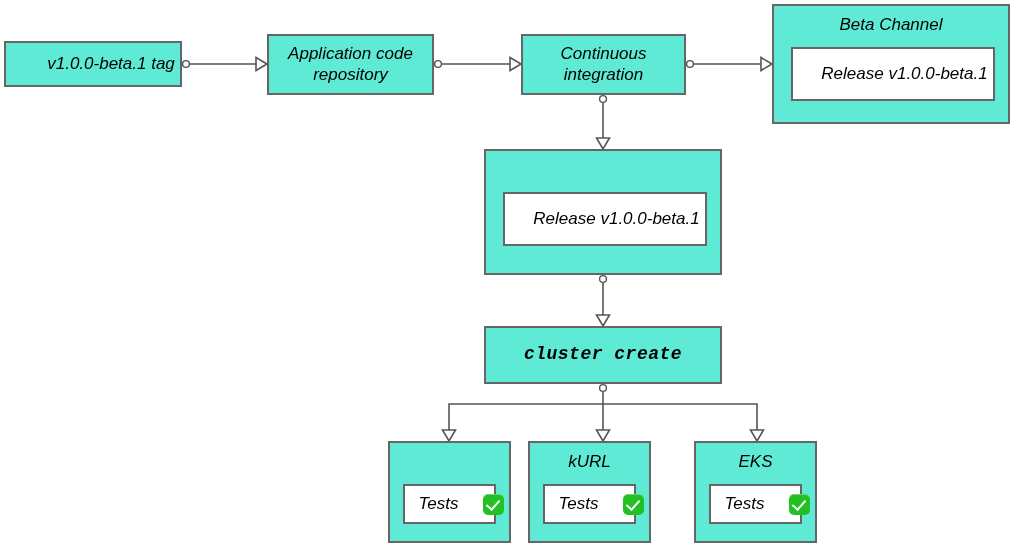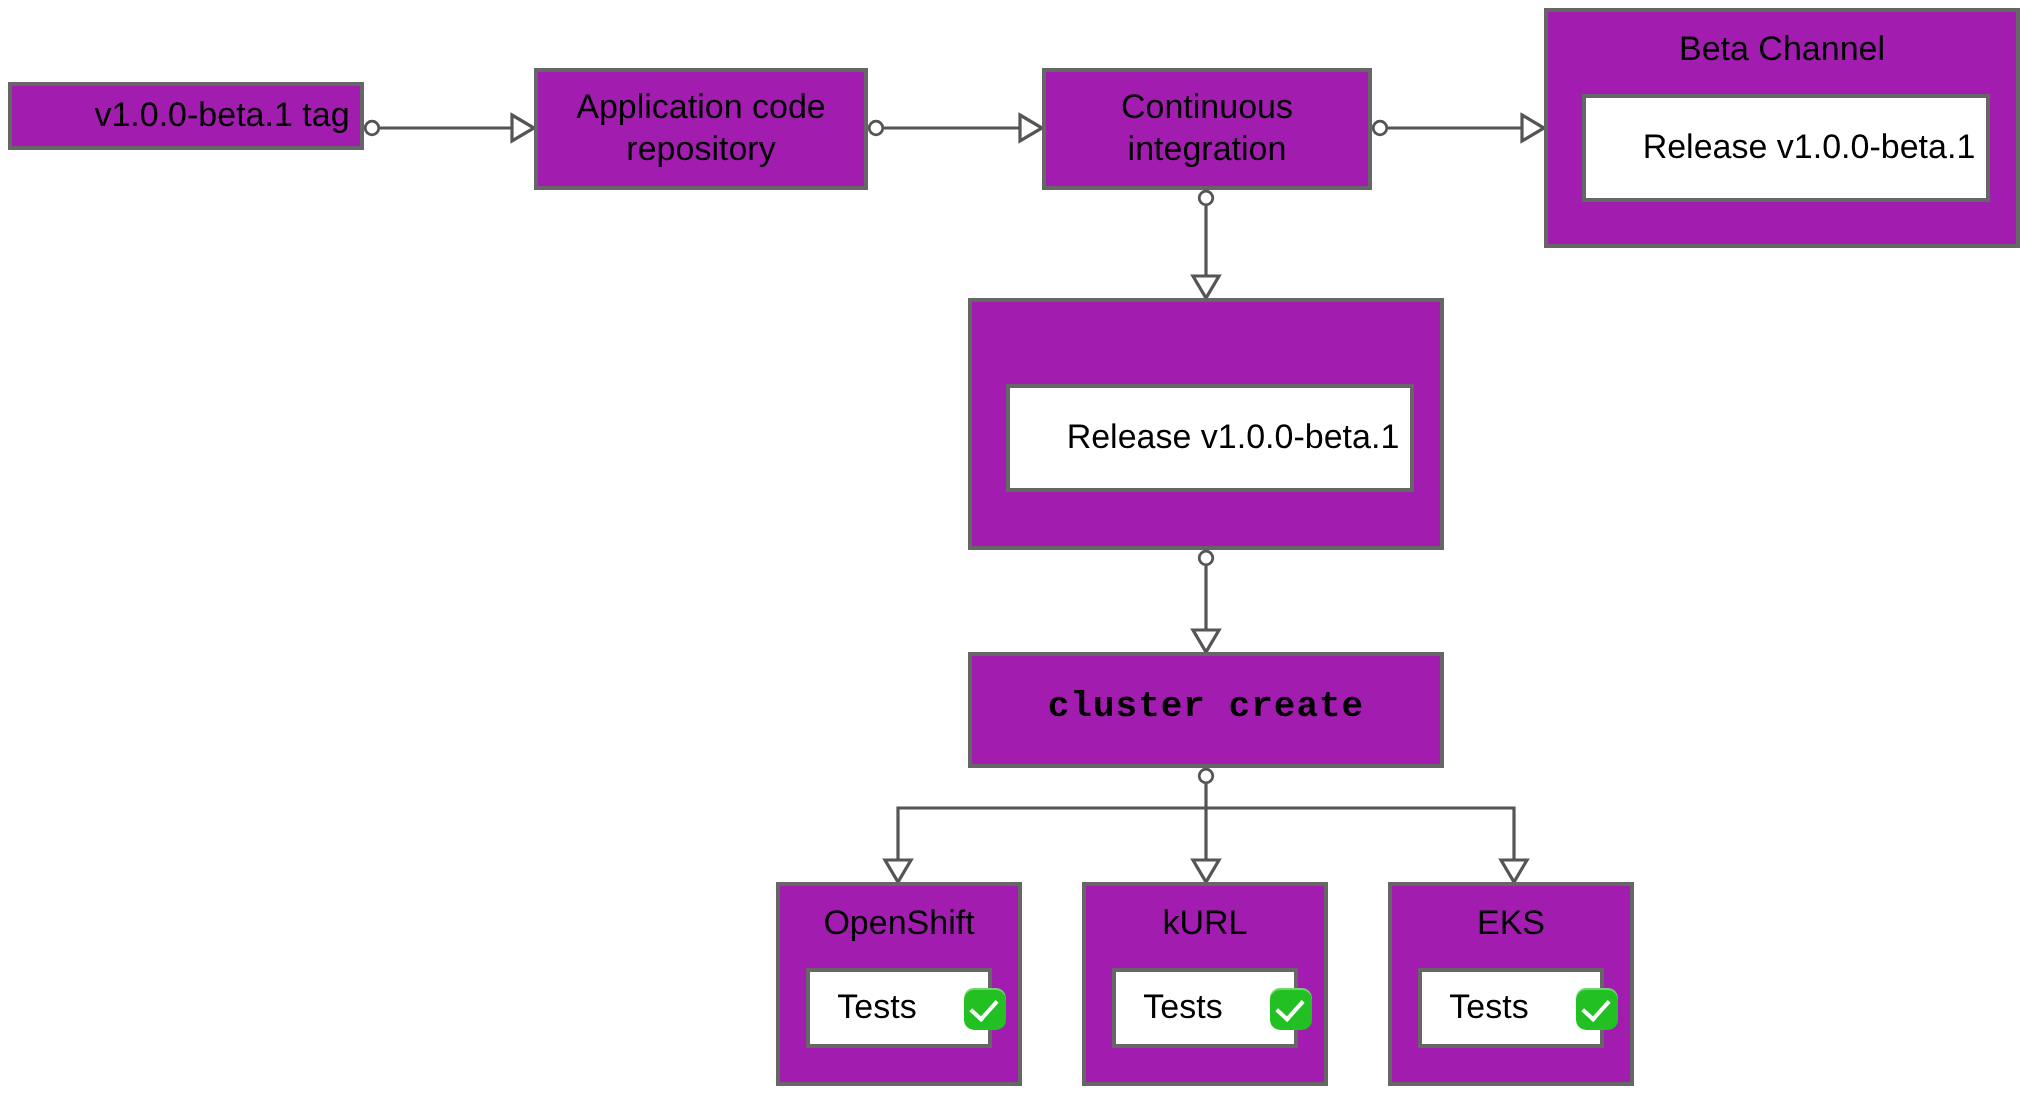--- a/index.html
+++ b/index.html
@@ -22,29 +22,30 @@
     left: 0;
     top: 0;
     width: 1016px;
     height: 551px;
     pointer-events: none;
   }
   .node {
     position: absolute;
     box-sizing: border-box;
     border: 2px solid #666666;
-    background: #a21caf;
+    background: #5eead4;
     display: flex;
     align-items: center;
     justify-content: center;
     text-align: center;
     color: #000000;
     font-size: 17px;
     line-height: 1.18;
     z-index: 2;
+    font-style: italic;
   }
   .node.container {
     display: block;
     padding-top: 9px;
   }
   .container-title {
     display: block;
     text-align: center;
     font-size: 17px;
     color: #000000;
@@ -153,21 +154,21 @@
       <circle class="edge-dot" cx="603" cy="388" r="3.4"></circle>
       <line class="edge-line" x1="603" y1="392" x2="603" y2="430"></line>
       <polygon class="edge-head" points="596.5,430 609.5,430 603,441"></polygon>
       <polyline class="edge-line" points="449,430 449,404 757,404 757,430"></polyline>
       <line class="edge-line" x1="603" y1="404" x2="603" y2="404"></line>
       <polygon class="edge-head" points="442.5,430 455.5,430 449,441"></polygon>
       <polygon class="edge-head" points="750.5,430 763.5,430 757,441"></polygon>
     </g>
   </svg>
 
-  <div class="node" style="left:4px; top:41px; width:178px; height:34px;padding-left:36px;">
+  <div class="node" style="left:4px; top:41px; width:178px; height:46px;padding-left:36px;">
     <span>v1.0.0-beta.1 tag</span>
   </div>
 
   <div class="node" style="left:267px; top:34px; width:167px; height:61px;">
     <span>Application code repository</span>
   </div>
 
   <div class="node" style="left:521px; top:34px; width:165px; height:61px;">
     <span>Continuous integration</span>
   </div>
@@ -183,30 +184,29 @@
     <div class="inner-node" style="left:17px; top:41px; width:204px; height:54px;">
       <span>Release v1.0.0-beta.1</span>
     </div>
   </div>
 
   <div class="node mono-node" style="left:484px; top:326px; width:238px; height:58px;">
     <span>cluster create</span>
   </div>
 
   <div class="node container" style="left:388px; top:441px; width:123px; height:102px;">
-    <span class="container-title">OpenShift</span>
     <div class="inner-node" style="left:13px; top:41px; width:93px; height:40px;">
       <span class="tests-row">
         <span>Tests</span>
         <span class="check-icon"></span>
       </span>
     </div>
   </div>
 
-  <div class="node container" style="left:541px; top:441px; width:123px; height:102px;">
+  <div class="node container" style="left:528px; top:441px; width:123px; height:102px;">
     <span class="container-title">kURL</span>
     <div class="inner-node" style="left:13px; top:41px; width:93px; height:40px;">
       <span class="tests-row">
         <span>Tests</span>
         <span class="check-icon"></span>
       </span>
     </div>
   </div>
 
   <div class="node container" style="left:694px; top:441px; width:123px; height:102px;">

